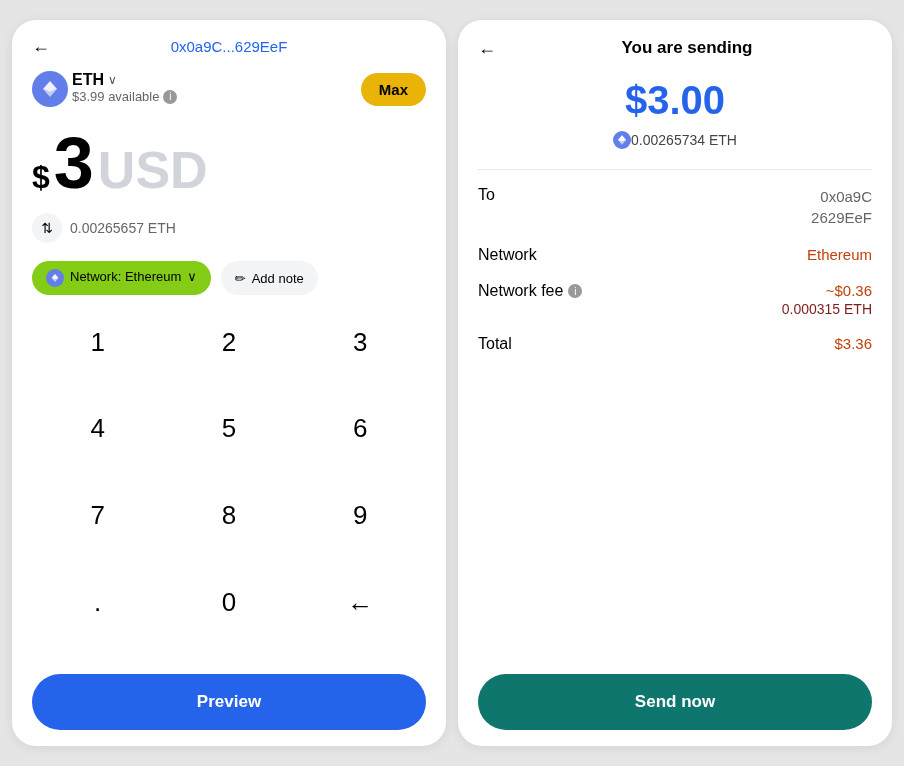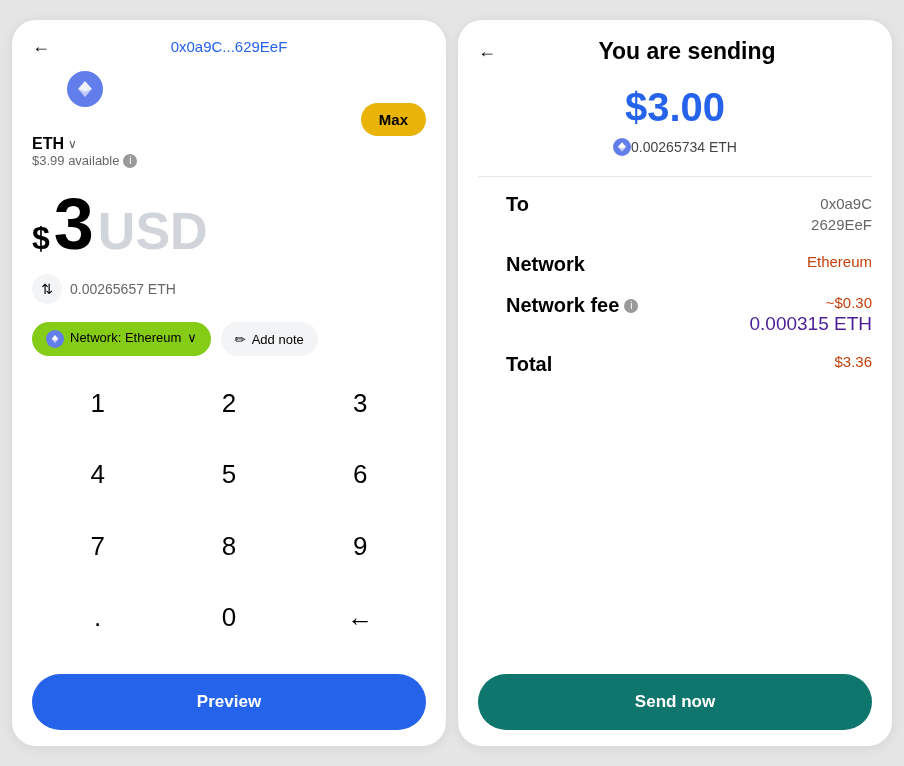--- a/index.html
+++ b/index.html
@@ -57,23 +57,21 @@
       text-align: center;
     }
     .token-row {
       display: flex;
       align-items: center;
       justify-content: space-between;
       margin-bottom: 10px;
     }
     .token-info {
       display: flex;
-      align-items: center;
-      gap: 28px;
-      flex-direction: column;
+      gap: 4px;
     }
     .eth-icon {
       width: 36px;
       height: 36px;
       border-radius: 50%;
       background: #627EEA;
       display: flex;
       align-items: center;
       justify-content: center;
     }
@@ -243,21 +241,21 @@
       padding: 18px 20px 16px;
     }
     .right-header {
       display: flex;
       align-items: center;
       justify-content: center;
       position: relative;
       margin-bottom: 20px;
     }
     .right-title {
-      font-size: 23px;
+      font-size: 17px;
       font-weight: 700;
       color: #000;
       margin-left: 24px;
     }
     .sending-amount {
       text-align: center;
       margin-bottom: 8px;
     }
     .sending-usd {
       font-size: 40px;
@@ -282,33 +280,32 @@
     .detail-section {
       flex: 1;
     }
     .detail-row {
       display: flex;
       justify-content: space-between;
       align-items: flex-start;
       margin-bottom: 18px;
     }
     .detail-label {
-      font-size: 20px;
-      font-weight: 700;
-      color: #000;
-      margin-left: 28px;
+      font-size: 16px;
+      font-weight: 400;
+      color: #000;
     }
     .detail-value {
       font-size: 15px;
       color: #c2410c;
       text-align: right;
     }
     .detail-value-sub {
-      font-size: 19px;
-      color: #4c1d95;
+      font-size: 14px;
+      color: #7f1d1d;
       text-align: right;
       margin-top: 2px;
     }
     .to-address {
       font-size: 15px;
       color: #666;
       text-align: right;
       line-height: 1.4;
     }
     .network-fee-label {
@@ -453,21 +450,21 @@
           <span class="detail-label">Network</span>
           <span class="detail-value">Ethereum</span>
         </div>
 
         <div class="detail-row">
           <div class="network-fee-label">
             <span class="detail-label">Network fee</span>
             <span class="info-icon">i</span>
           </div>
           <div>
-            <div class="detail-value">~$0.30</div>
+            <div class="detail-value">~$0.36</div>
             <div class="detail-value-sub">0.000315 ETH</div>
           </div>
         </div>
 
 
         <div class="detail-row">
           <span class="detail-label">Total</span>
           <span class="detail-value">$3.36</span>
         </div>
       </div>

